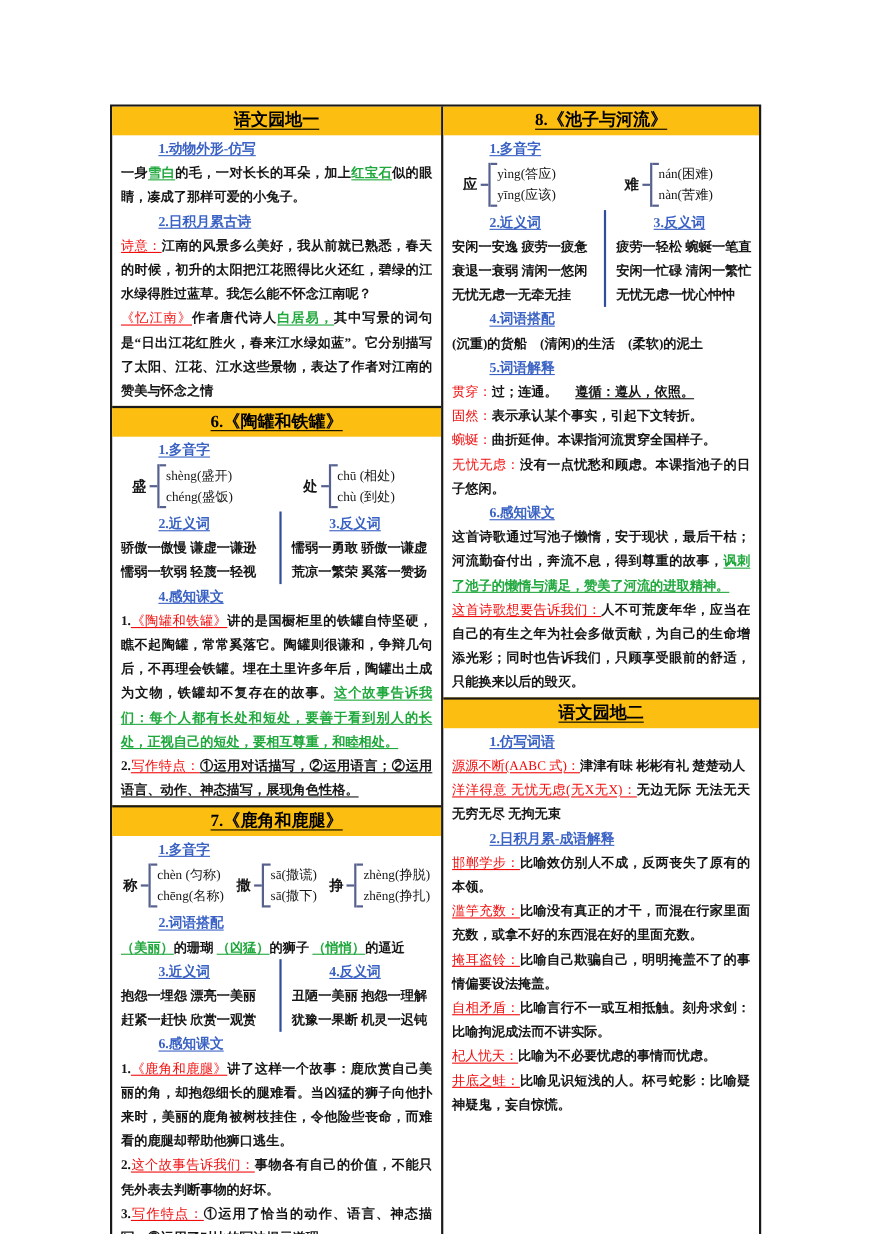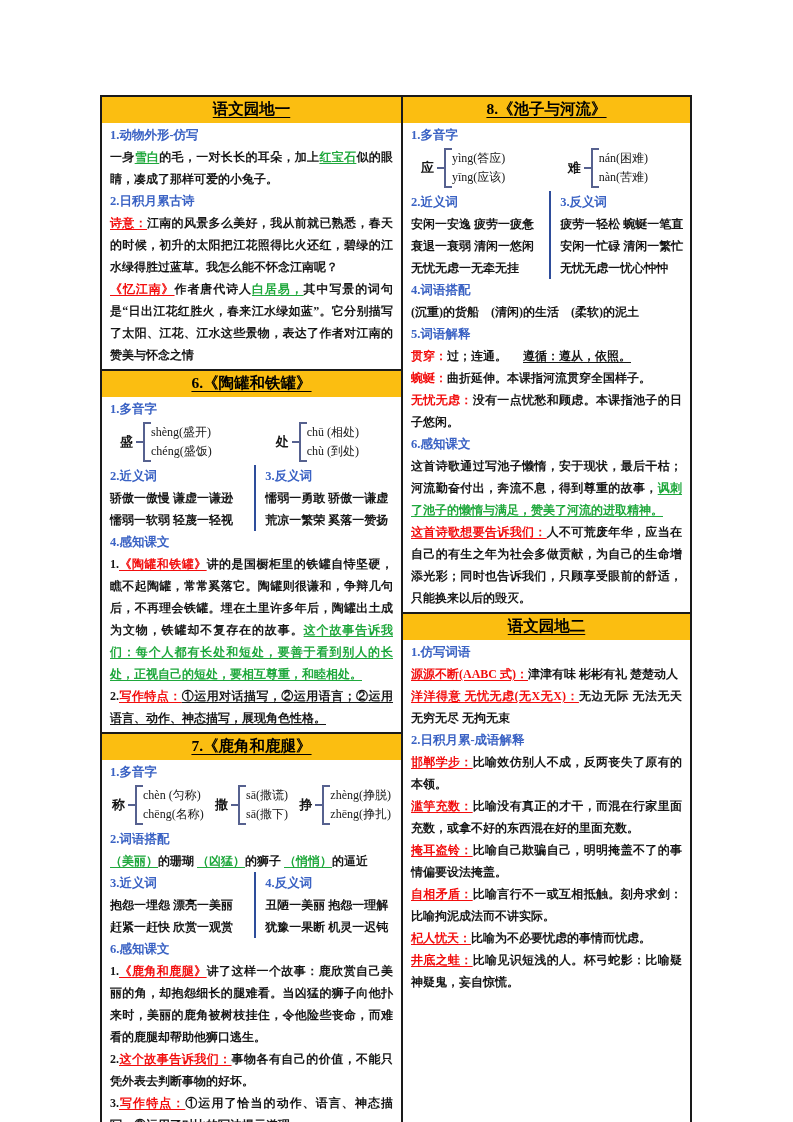--- a/index.html
+++ b/index.html
@@ -36,25 +36,25 @@
   .col > .sec-header:first-child{border-top:none;}
   .hdr-text{
     font-size:15.5px;font-weight:700;color:#000;
     text-decoration:underline;text-underline-offset:3px;
   }
   .content{padding:1px 8px 3px 8px;}
   .line{line-height:22px;font-size:12.5px;font-weight:700;}
   .para{line-height:22px;font-size:12px;font-weight:700;text-align:justify;}
   .sub{
     color:var(--blue);font-weight:700;font-size:12.5px;
-    text-underline-offset:2px;
+    text-decoration:underline;text-underline-offset:2px;margin-left:34px;
   }
   .u{text-decoration:underline;text-underline-offset:2px;}
   .grn{color:var(--green);}
-  .red{color:var(--red);font-weight:700;}
+  .red{color:var(--red);font-weight:400;}
   .gapR{margin-right:16px;}
   
   .pyrow{display:flex;align-items:center;padding:2px 10px 3px 10px;}
   .pyrow.spread{justify-content:space-between;padding-right:34px;}
   .pyrow.tight{justify-content:space-between;padding:2px 2px 3px 2px;}
   .pygrp{display:inline-flex;align-items:center;}
   .pychar{font-size:13px;font-weight:700;margin-right:3px;}
   .pytie{width:7px;height:2px;background:var(--bracket);margin-right:0;}
   .pyitems{
     position:relative;display:inline-flex;flex-direction:column;
@@ -218,20 +218,21 @@
           <p class="line"><span class="sub">3.反义词</span></p>
           <p class="line wline">疲劳一轻松 蜿蜒一笔直</p>
           <p class="line wline">安闲一忙碌 清闲一繁忙</p>
           <p class="line wline">无忧无虑一忧心忡忡</p>
         </div>
       </div>
       <p class="line"><span class="sub">4.词语搭配</span></p>
       <p class="line wline">(沉重)的货船　(清闲)的生活　(柔软)的泥土</p>
       <p class="line"><span class="sub">5.词语解释</span></p>
       <p class="para"><span class="red">贯穿：</span><span class="gapR">过；连通。</span><span class="u">遵循：</span><span class="u">遵从，依照。</span></p>
+      <p class="para"><span class="red">固然：</span><span>表示承认某个事实，引起下文转折。</span></p>
       <p class="para"><span class="red">蜿蜒：</span><span>曲折延伸。本课指河流贯穿全国样子。</span></p>
       <p class="para"><span class="red">无忧无虑：</span><span>没有一点忧愁和顾虑。本课指池子的日子悠闲。</span></p>
       <p class="line"><span class="sub">6.感知课文</span></p>
       <p class="para"><span>这首诗歌通过写池子懒惰，安于现状，最后干枯；河流勤奋付出，奔流不息，得到尊重的故事，</span><span class="grn u">讽刺了池子的懒惰与满足，赞美了河流的进取精神。</span></p>
       <p class="para"><span class="red u">这首诗歌想要告诉我们：</span><span>人不可荒废年华，应当在自己的有生之年为社会多做贡献，为自己的生命增添光彩；同时也告诉我们，只顾享受眼前的舒适，只能换来以后的毁灭。</span></p>
     </div>
 
     <div class="sec-header">
       <span class="hdr-text">语文园地二</span>
     </div>

